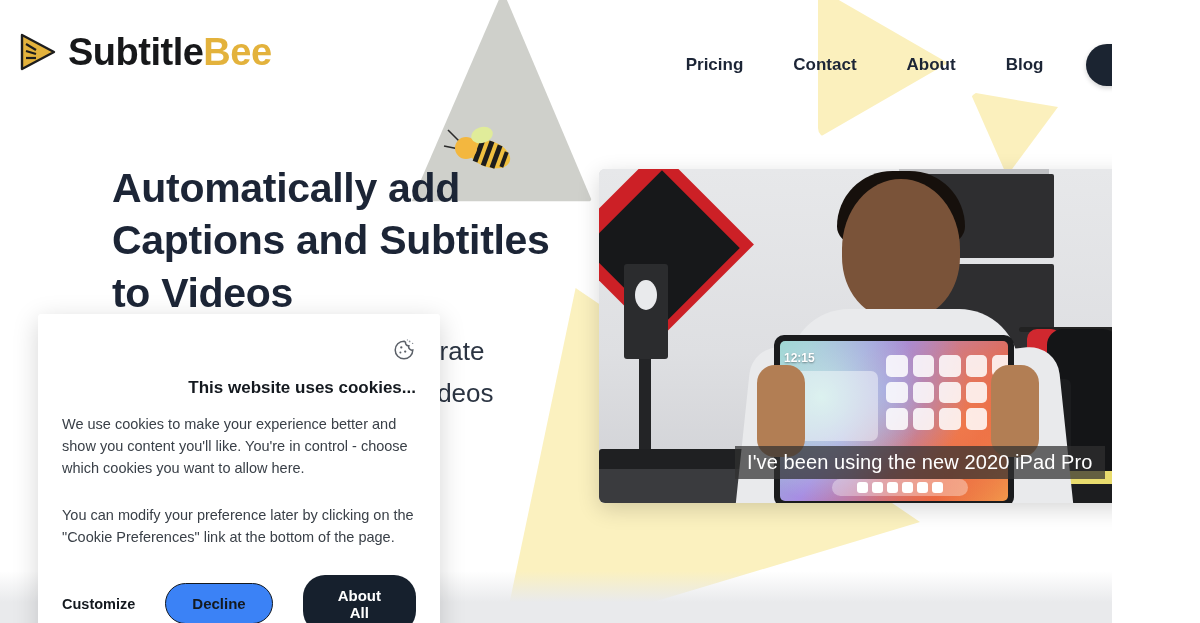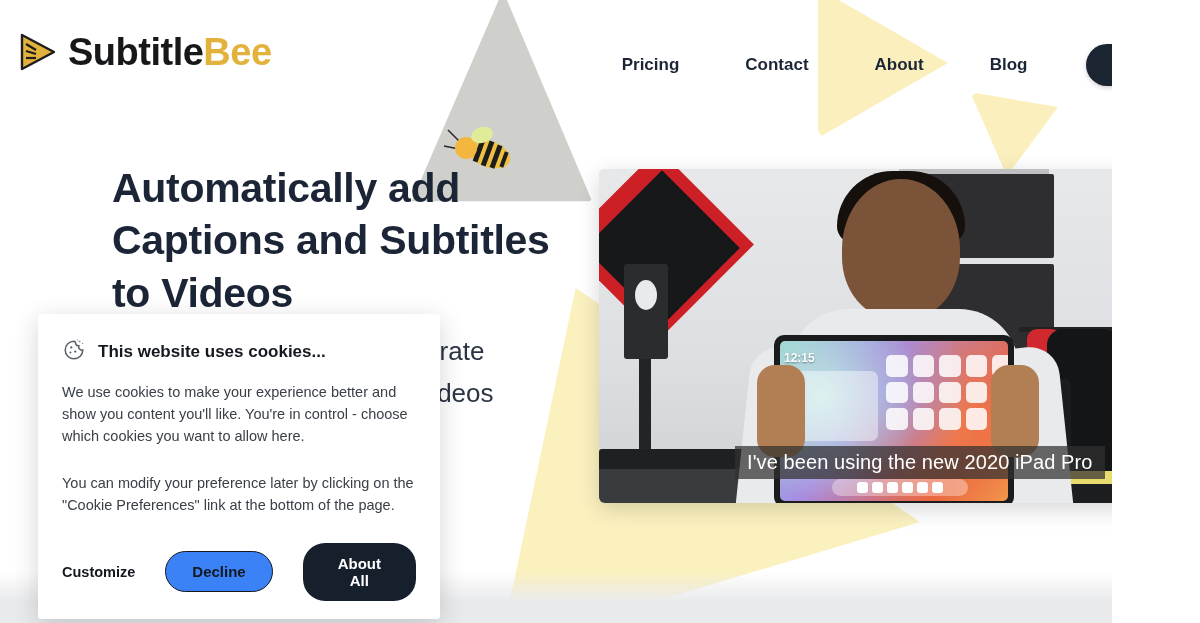--- a/index.html
+++ b/index.html
@@ -71,21 +71,21 @@
   }
   .logo-text {
     font-size: 38px; font-weight: 700; letter-spacing: -0.5px;
     line-height: 1;
   }
   .logo-sub { color: #17181a; }
   .logo-bee { color: #e3b23c; }
 
   .nav {
     position: absolute; right: 14px; top: 44px;
-    display: flex; align-items: center; gap: 16px;
+    display: flex; align-items: center; gap: 0px;
   }
   .nav a {
     font-size: 17px; font-weight: 700; color: #1c2536;
     text-decoration: none; padding: 0 25px;
     white-space: nowrap;
   }
   .btn-login {
     margin-left: 18px;
     background: #1b2431; color: #fff;
     font-size: 16px; font-weight: 700;
@@ -302,22 +302,23 @@
   .cookie {
     position: absolute; left: 38px; top: 314px;
     width: 402px;
     background: #ffffff;
     border-radius: 3px;
     box-shadow: 0 6px 26px rgba(0,0,0,.17);
     padding: 24px 24px 18px 24px;
     z-index: 10;
   }
   .cookie-head {
-    display: flex; align-items: center; gap: 12px;
+    display: flex; align-items: flex-end; gap: 12px;
     margin-bottom: 16px;
+    flex-direction: column;
   }
   .cookie-title {
     font-size: 17px; font-weight: 700; color: #14191f;
   }
   .cookie-body p {
     font-size: 14.5px; line-height: 1.5; color: #3a4048;
     margin-bottom: 26px;
   }
   .cookie-body p:last-child { margin-bottom: 0; }
   .cookie-actions {

